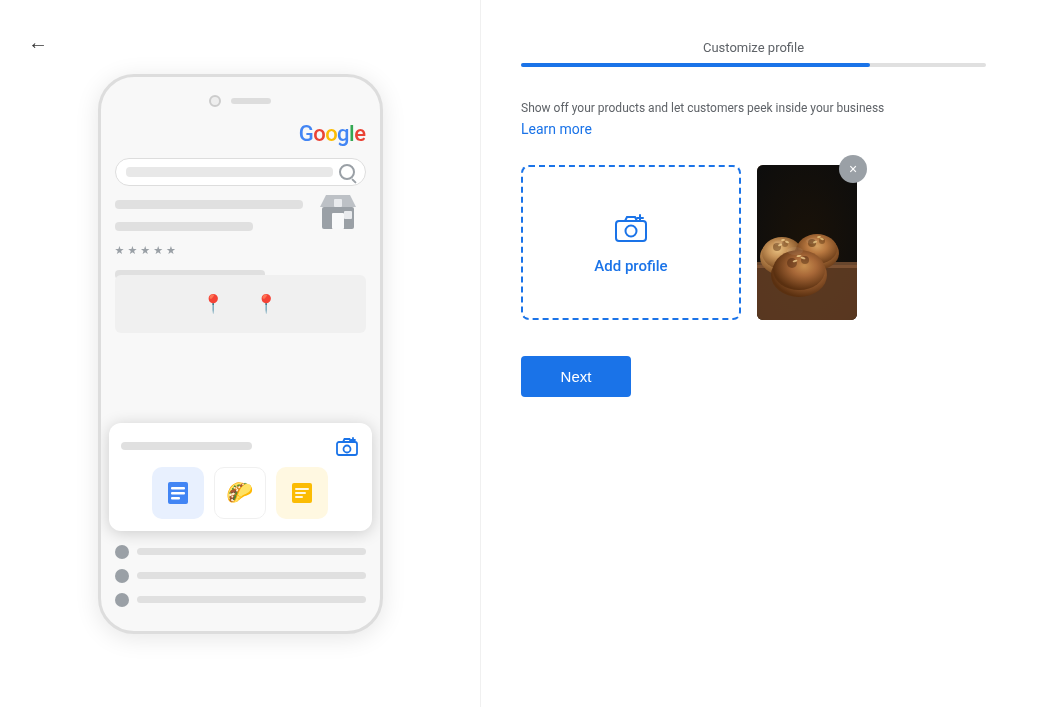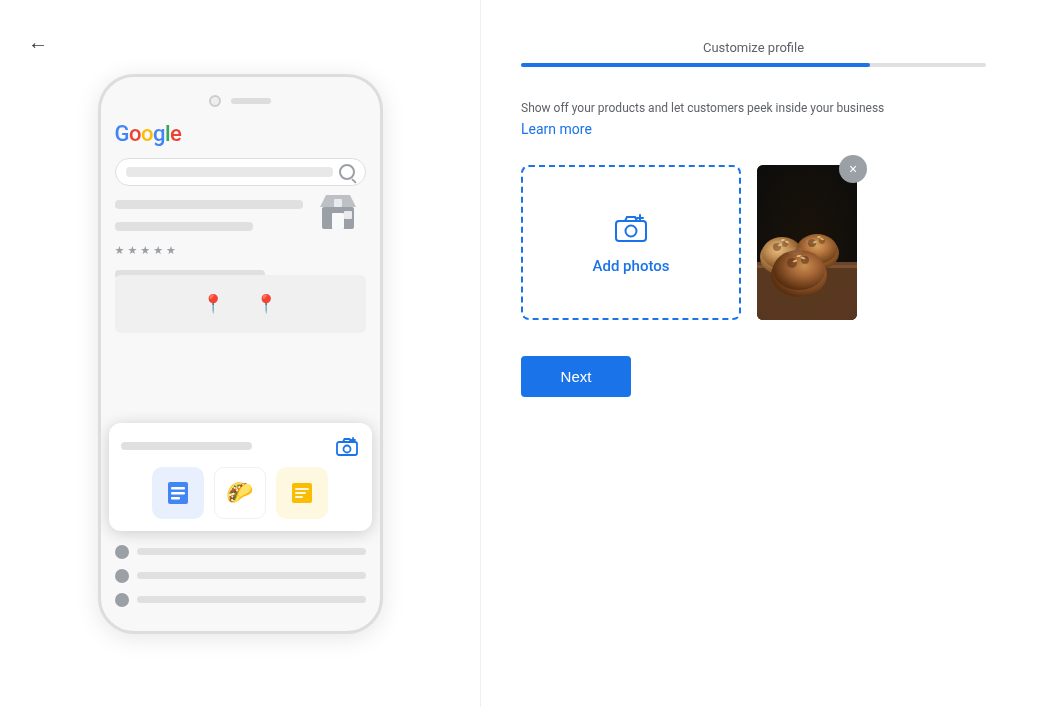--- a/index.html
+++ b/index.html
@@ -67,21 +67,21 @@
       background: #eee;
     }
     .phone-speaker {
       width: 40px; height: 6px;
       background: #ddd;
       border-radius: 3px;
     }
 
     
     .google-logo {
-      text-align: left;
+      text-align: right;
       font-size: 22px;
       font-weight: 500;
       margin-bottom: 4px;
       letter-spacing: -0.5px;
     }
     .g-blue { color: #4285F4; }
     .g-red { color: #EA4335; }
     .g-yellow { color: #FBBC04; }
     .g-green { color: #34A853; }
 
@@ -507,21 +507,21 @@
     <div class="add-photos-box">
 
       <div class="add-photo-icon">
         <svg class="camera-plus-svg" viewBox="0 0 36 36" fill="none" xmlns="http://www.w3.org/2000/svg">
           <rect x="3" y="10" width="30" height="20" rx="3" stroke="#1a73e8" stroke-width="2" fill="none"></rect>
           <circle cx="18" cy="20" r="5.5" stroke="#1a73e8" stroke-width="2" fill="none"></circle>
           <path d="M12 10 L14 6 H22 L24 10" stroke="#1a73e8" stroke-width="2" fill="none"></path>
           <path d="M27 4 V10 M24 7 H30" stroke="#1a73e8" stroke-width="2" stroke-linecap="round"></path>
         </svg>
       </div>
-      <span class="add-photos-label">Add photos</span>
+      <span class="add-photos-label">Add profile</span>
     </div>
 
     <div class="uploaded-photo-container">
       <div class="uploaded-photo">
         
         <svg width="100" height="155" viewBox="0 0 100 155" xmlns="http://www.w3.org/2000/svg">
           <defs>
             <radialGradient id="bg1" cx="50%" cy="50%" r="70%">
               <stop offset="0%" stop-color="#1a1208"></stop>
               <stop offset="100%" stop-color="#0d0d0d"></stop>

